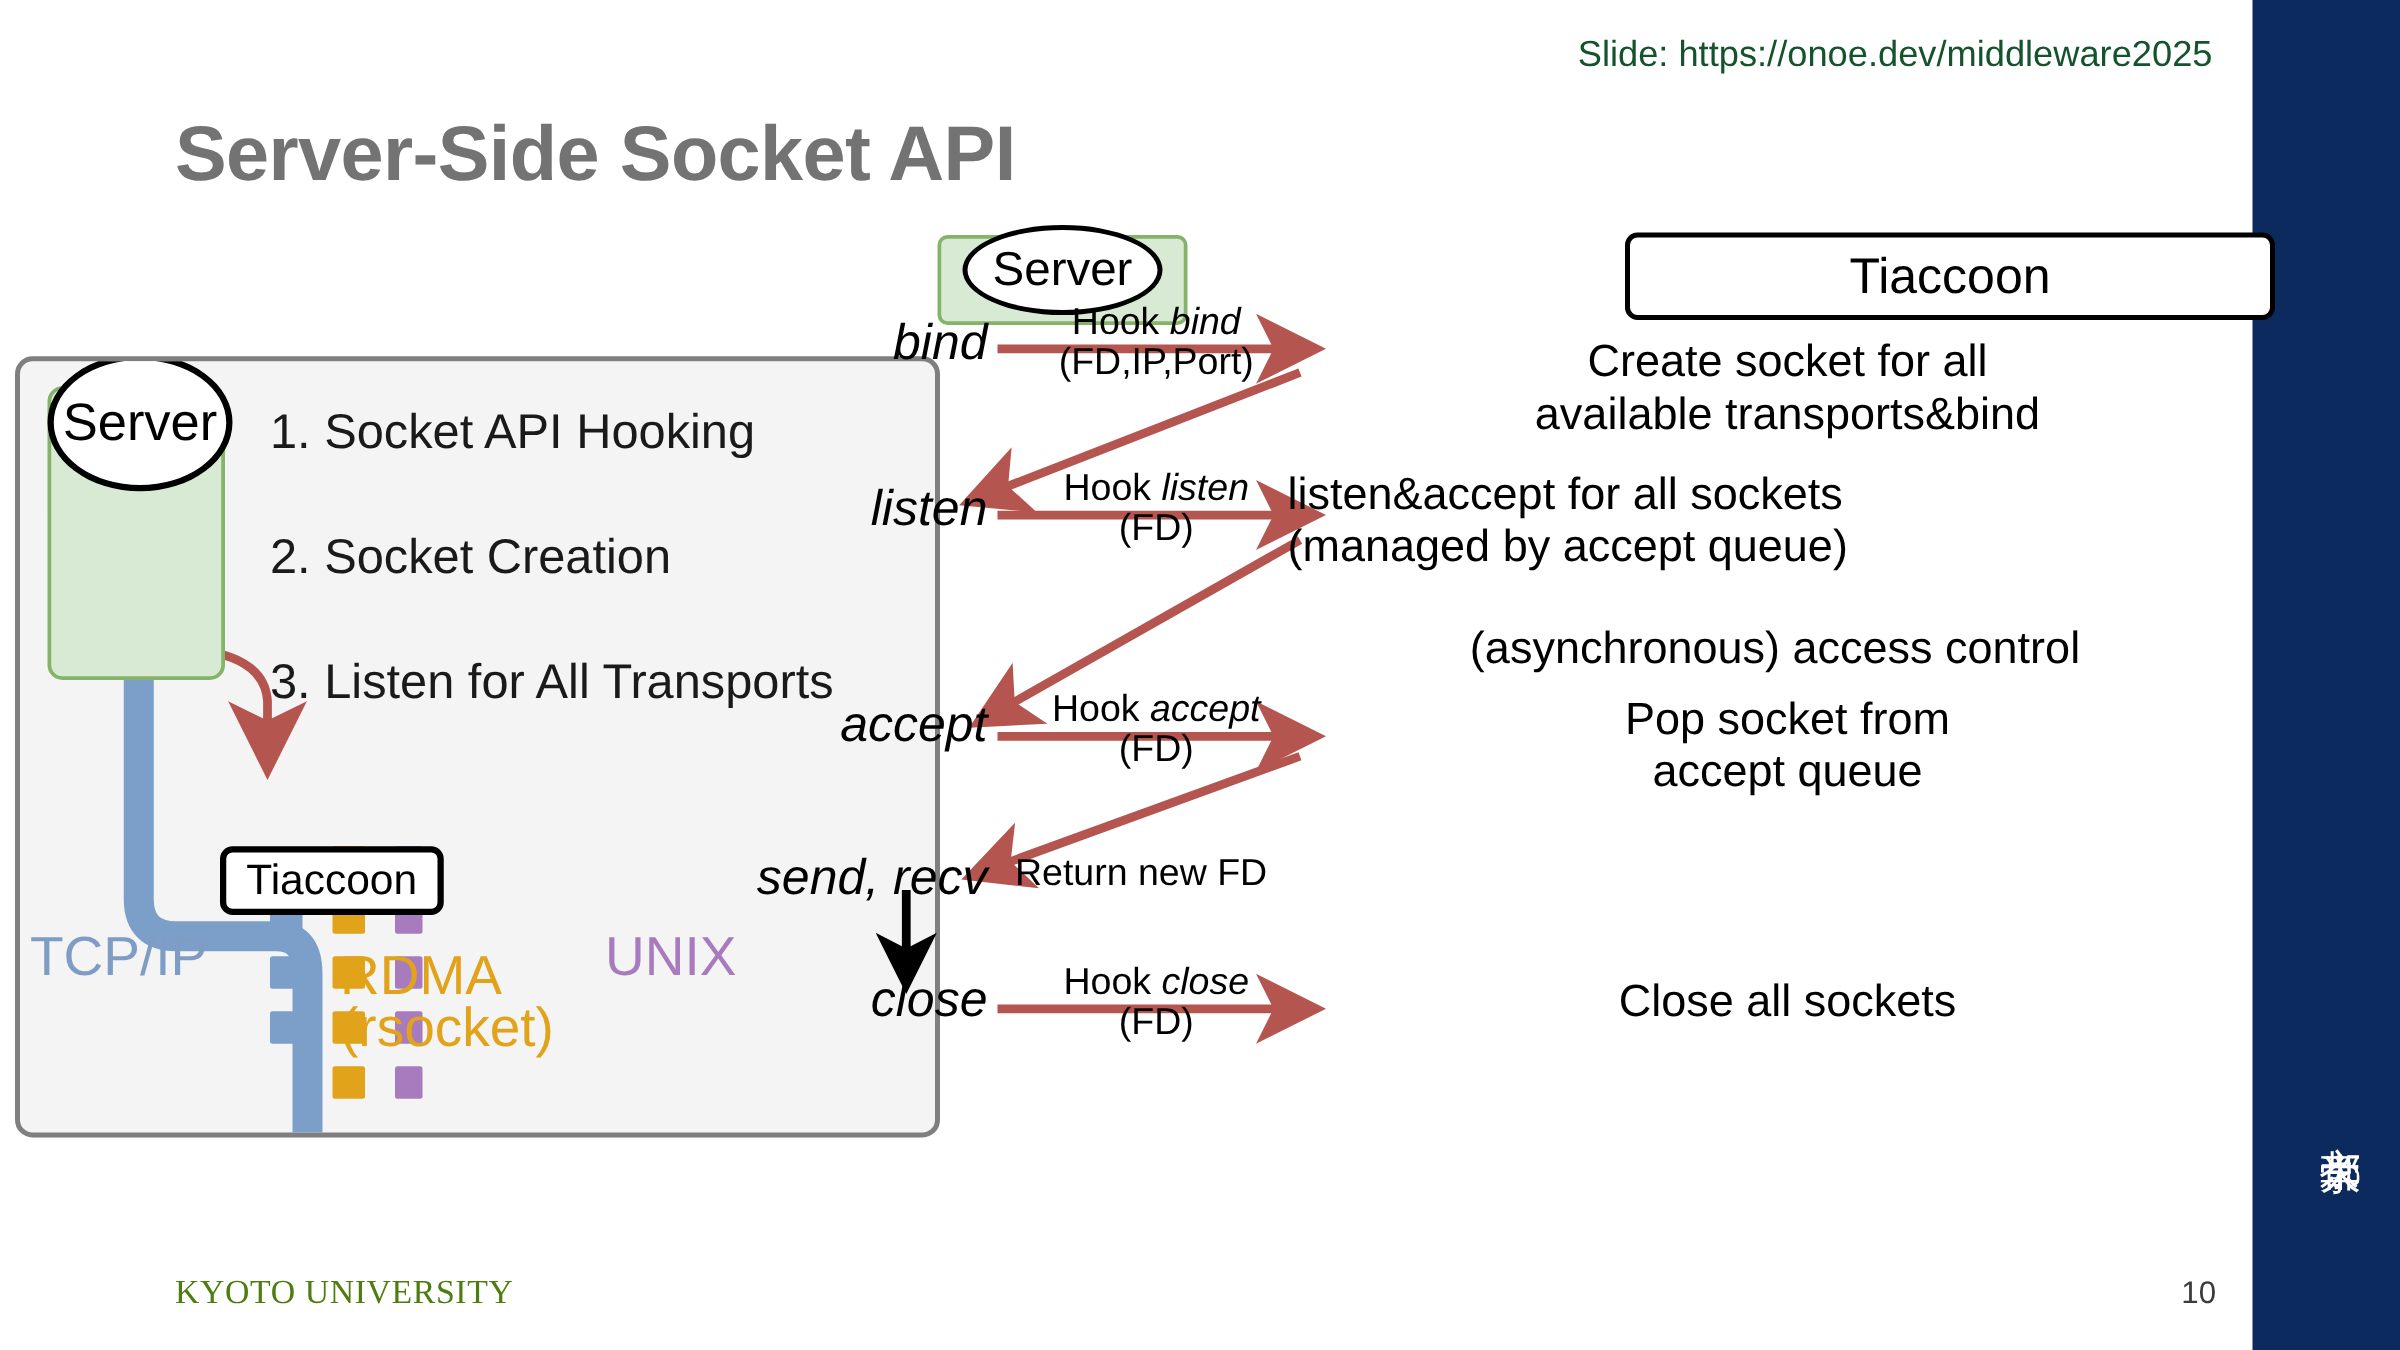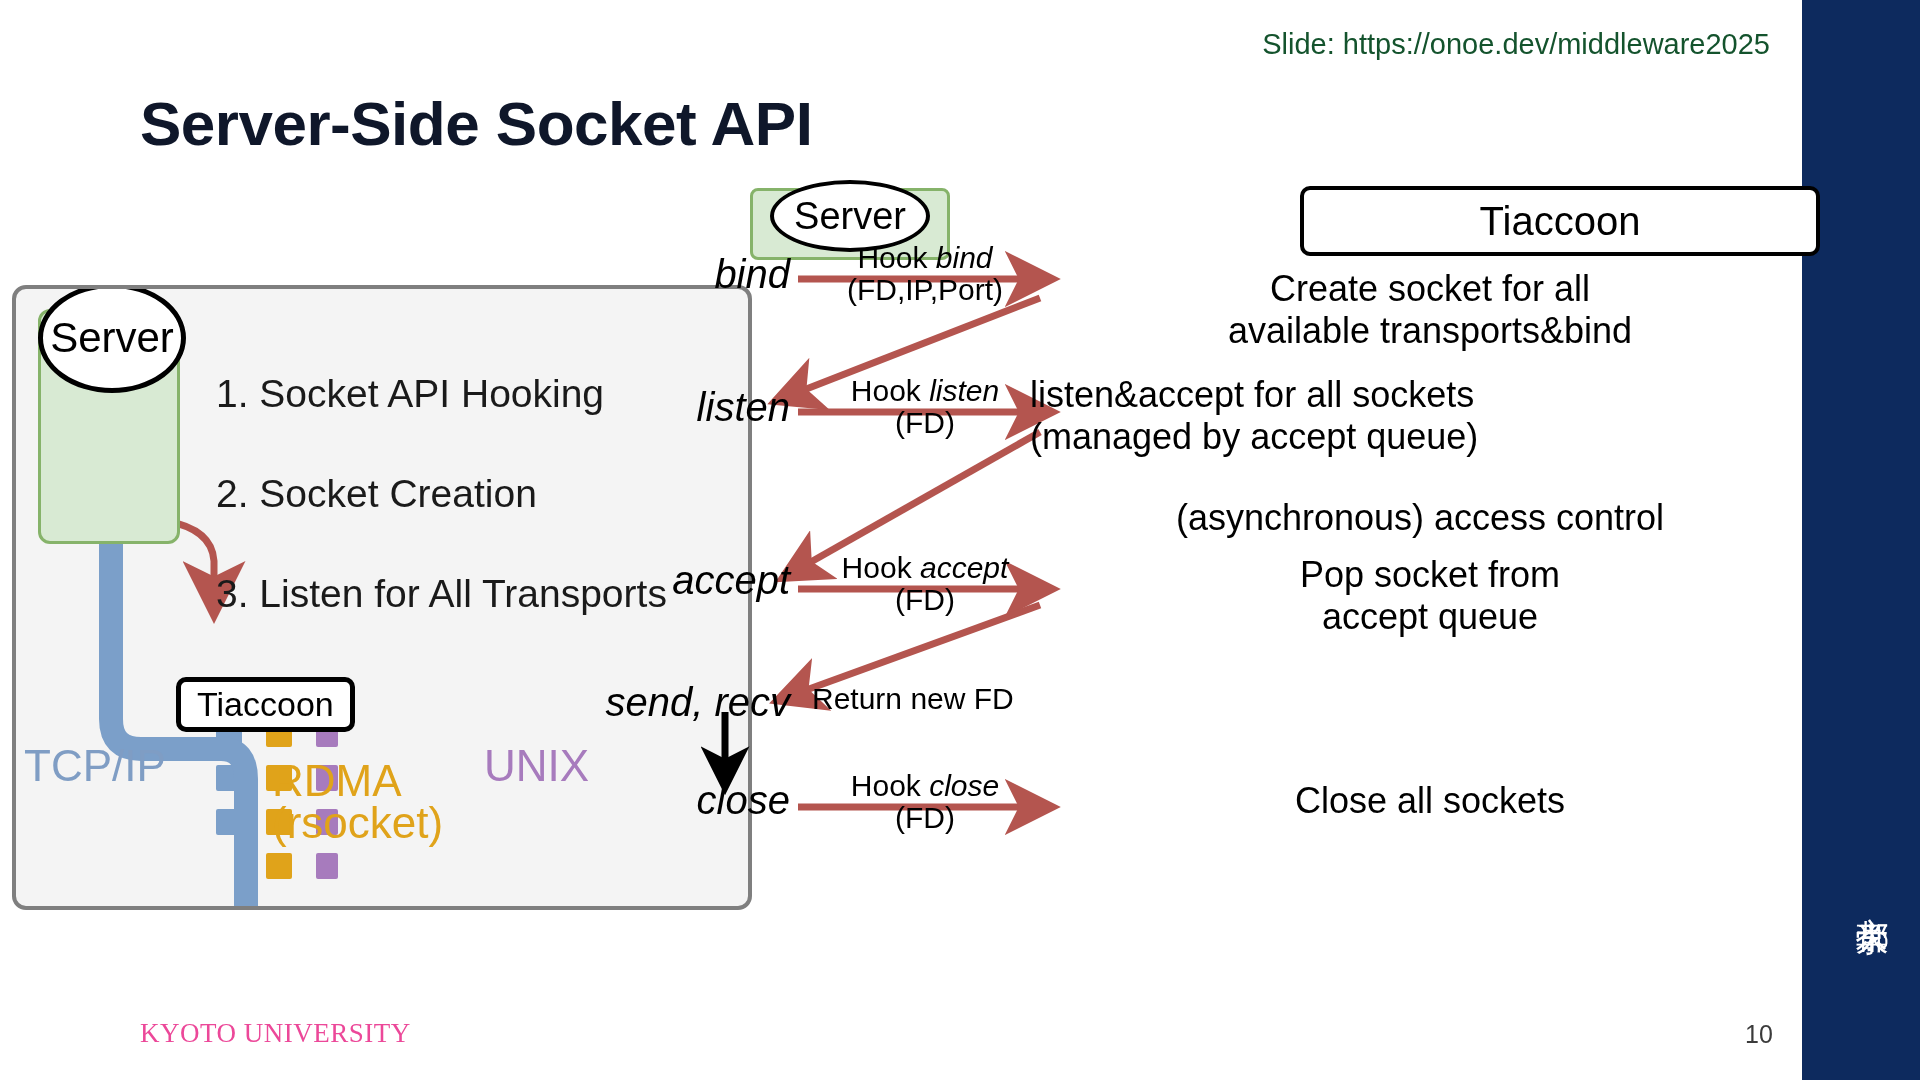--- a/index.html
+++ b/index.html
@@ -28,21 +28,21 @@
 
   
   .slide-link{
     position:absolute;top:28px;right:150px;
     font-size:29px;color:#14532d;white-space:nowrap;
   }
 
   
   .title{
     position:absolute;left:140px;top:88px;
-    font-size:62px;font-weight:bold;color:#0f172a;
+    font-size:62px;font-weight:bold;color:#737373;
     letter-spacing:-0.5px;white-space:nowrap;
   }
 
   
   .left-panel{
     position:absolute;left:12px;top:285px;
     width:740px;height:625px;
     background:#f4f4f4;border:4px solid #7f7f7f;border-radius:14px;
     box-sizing:border-box;overflow:hidden;
   }
@@ -50,21 +50,21 @@
     position:absolute;left:22px;top:20px;width:142px;height:235px;
     background:#d8ead3;border:3px solid #86b36a;border-radius:12px;
     box-sizing:border-box;
   }
   .server-ellipse{
     position:absolute;left:22px;top:-6px;width:148px;height:110px;
     background:#fff;border:5px solid #000;border-radius:50%;
     display:flex;align-items:center;justify-content:center;
     font-size:42px;color:#000;box-sizing:border-box;
   }
-  .steps{position:absolute;left:200px;top:35px;margin-top:48px;}
+  .steps{position:absolute;left:200px;top:35px;}
   .step{
     font-size:39px;color:#1a1a1a;margin-bottom:56px;white-space:nowrap;
   }
   .tiaccoon-small{
     position:absolute;left:160px;top:388px;
     border:5px solid #000;border-radius:10px;background:#fff;
     padding:3px 16px;font-size:34px;color:#000;
   }
   .proto-label{position:absolute;font-size:44px;white-space:nowrap;}
   .tcpip{left:8px;top:452px;color:#7f9dc4;}
@@ -102,21 +102,21 @@
   .arrow-label i{font-style:italic;}
   .resp-text{
     position:absolute;font-size:36px;color:#000;text-align:center;
     line-height:1.18;white-space:nowrap;
   }
 
   
   .footer-univ{
     position:absolute;left:140px;top:1018px;
     font-family:"Liberation Serif","DejaVu Serif",serif;
-    font-size:27px;color:#ec4899;letter-spacing:0.5px;
+    font-size:27px;color:#4d7c0f;letter-spacing:0.5px;
   }
   .page-num{
     position:absolute;left:1745px;top:1020px;
     font-size:25px;color:#3b3b3b;
   }
   svg{overflow:visible;}
 </style>
 </head>
 <body>
 

